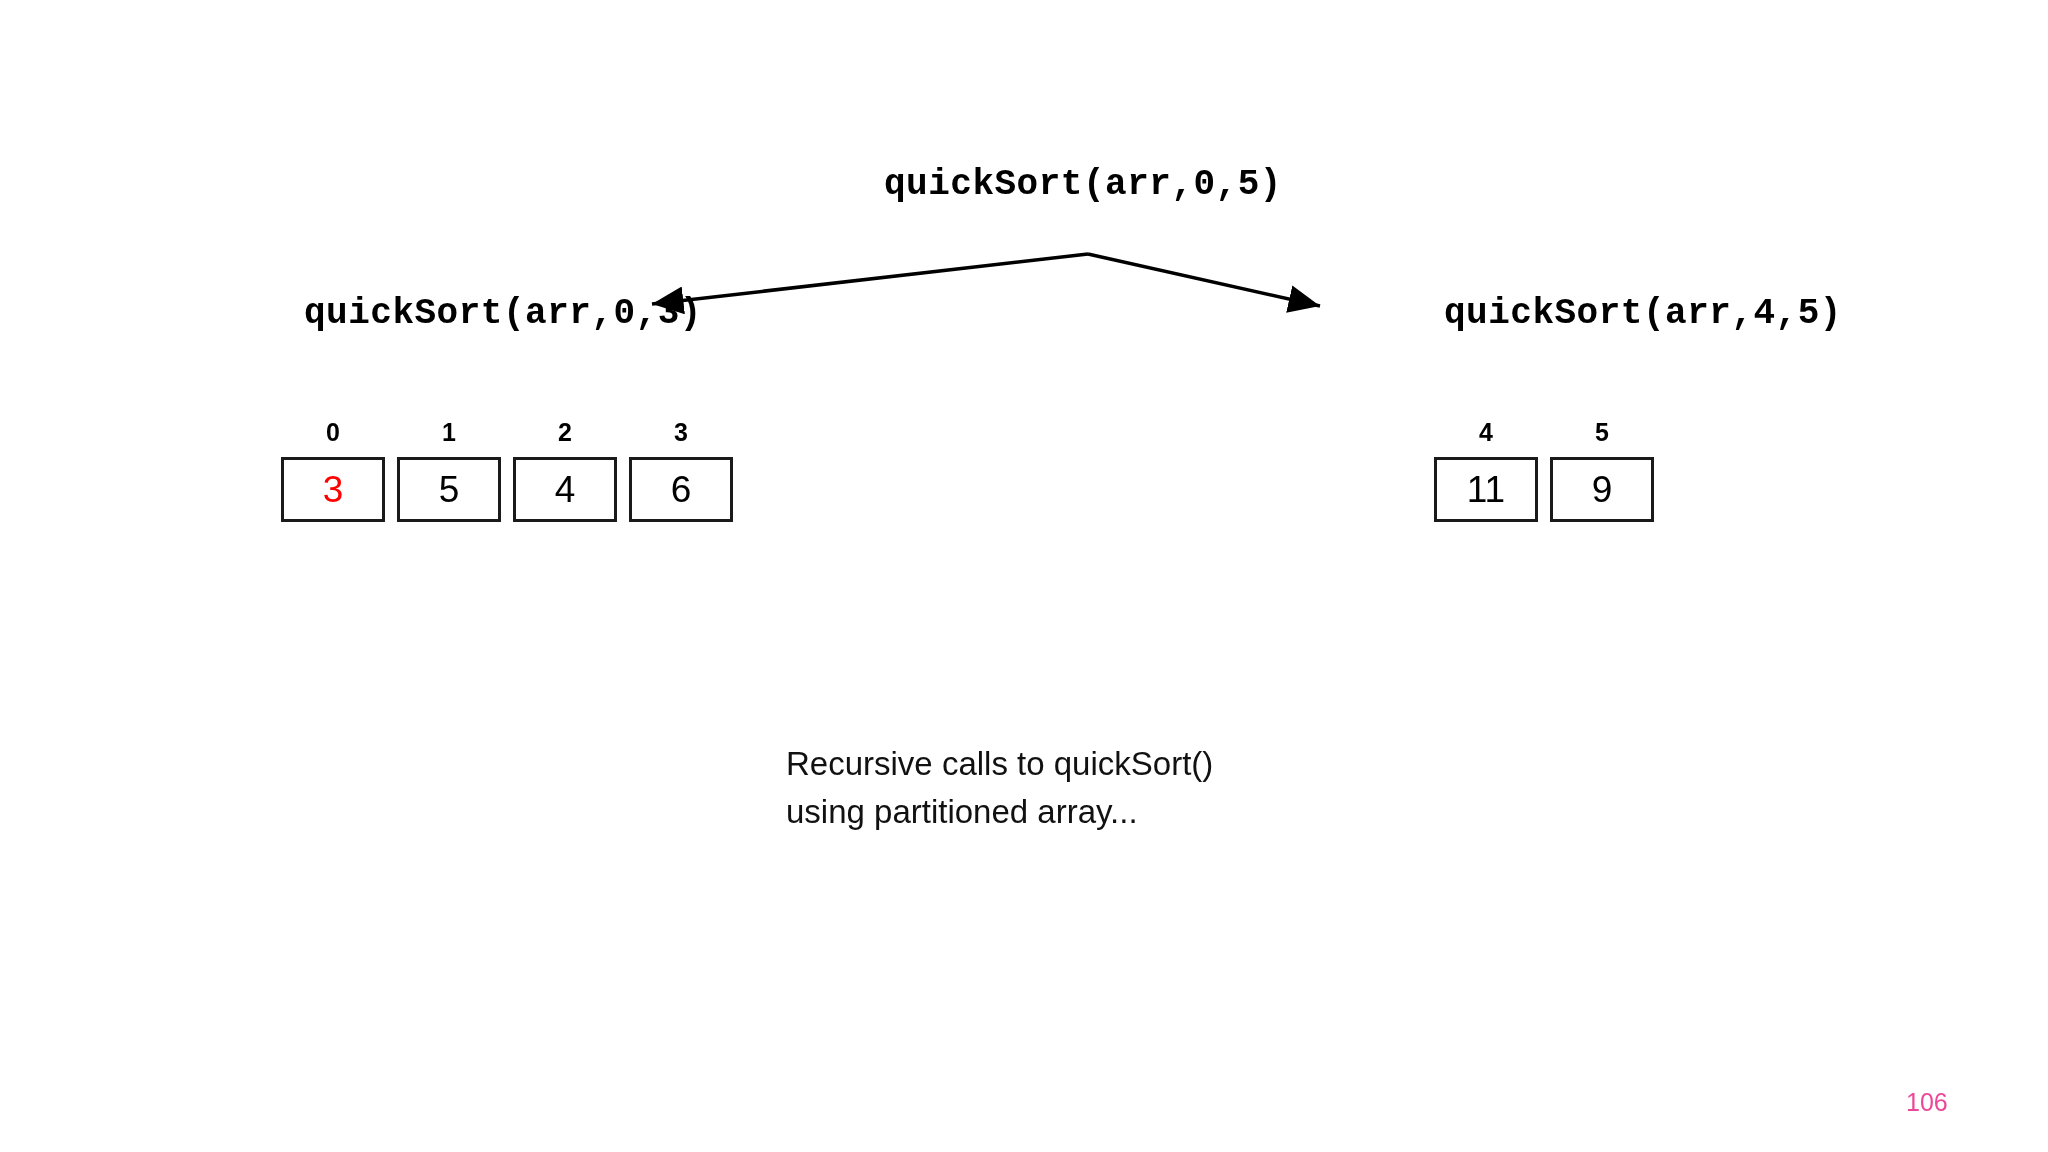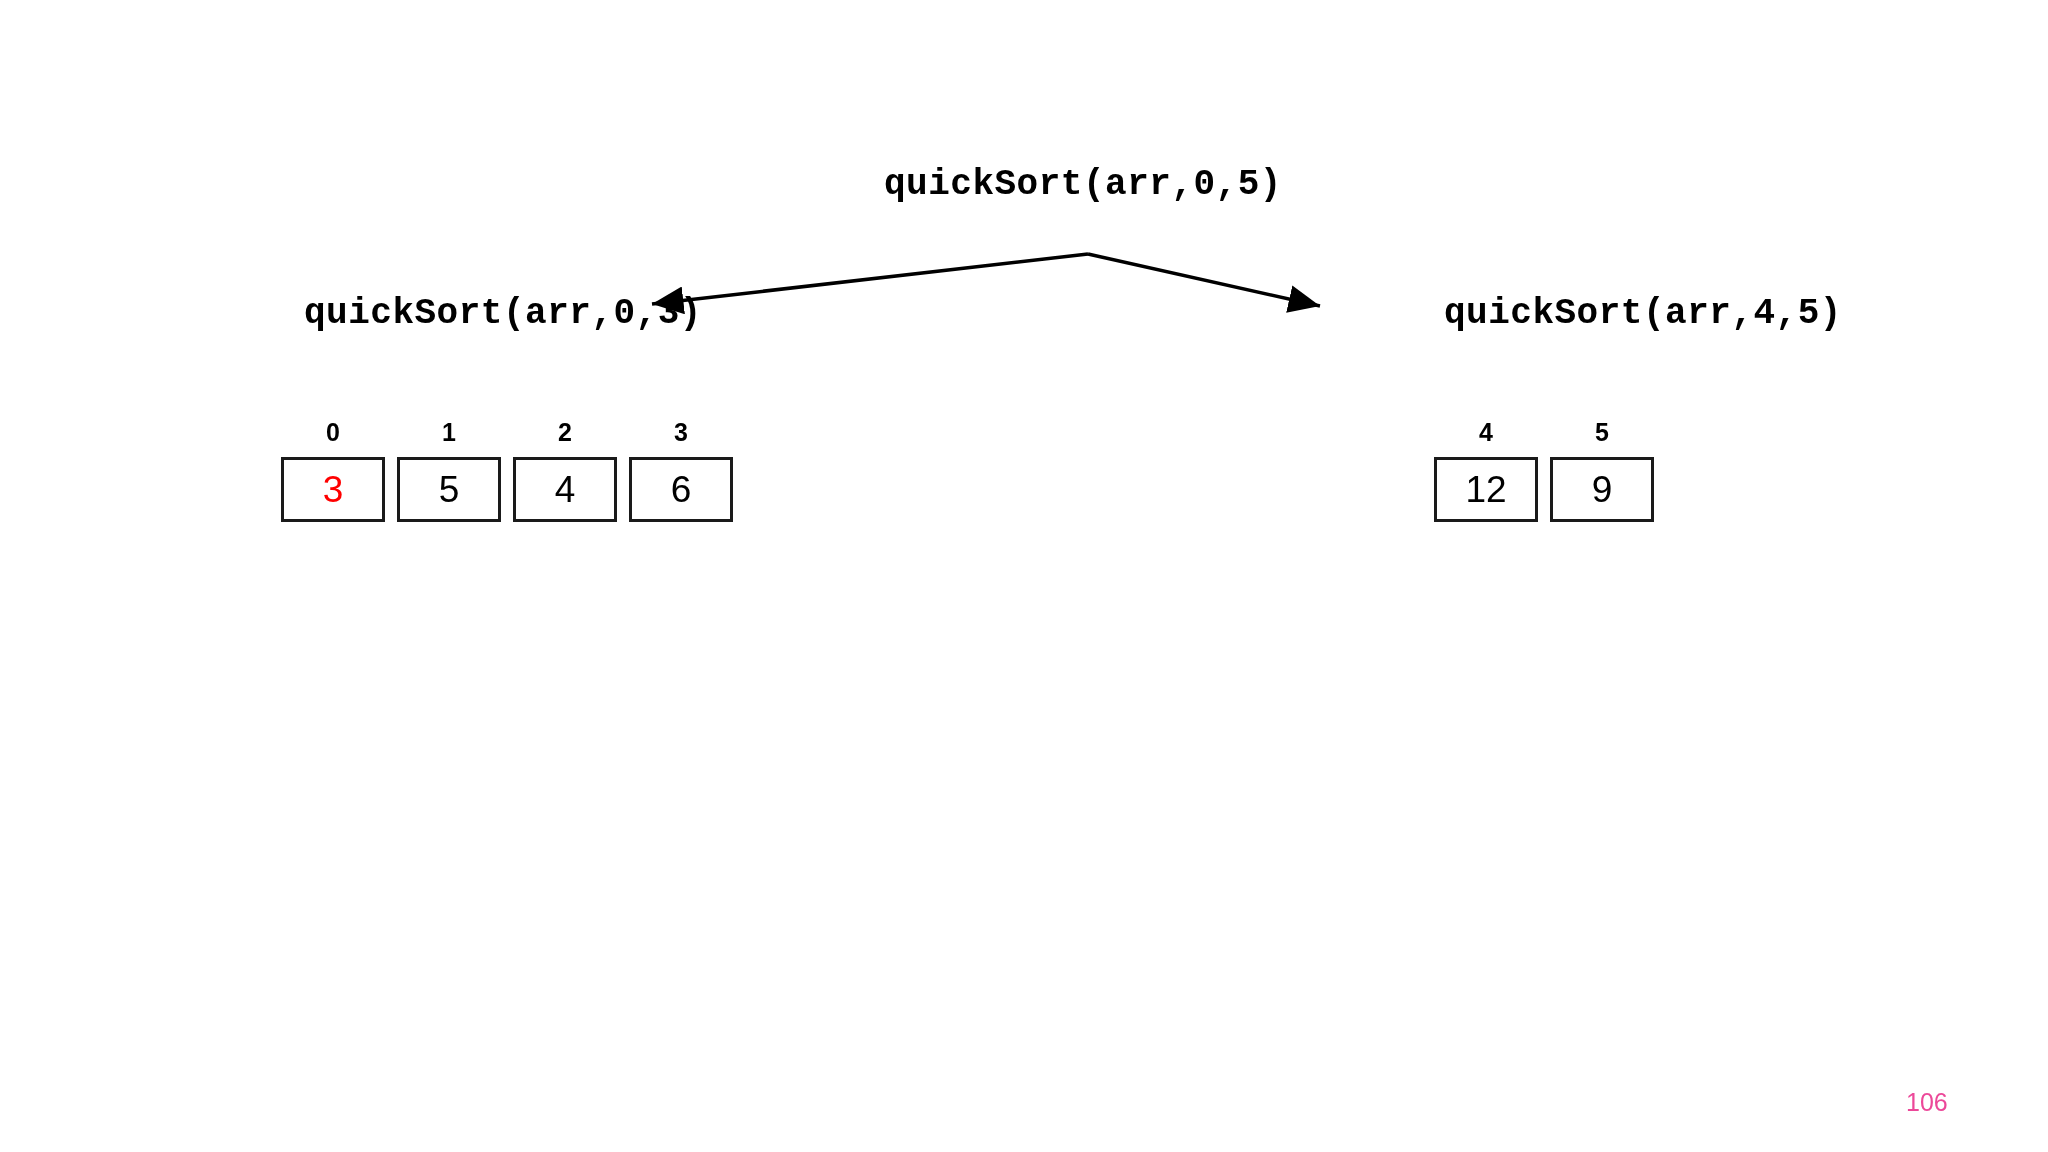--- a/index.html
+++ b/index.html
@@ -156,27 +156,31 @@
       <div class="cell-box">
         <span class="cell-value">6</span>
       </div>
     </div>
   </div>
 
   <div class="array-group" id="right-array">
     <div class="cell">
       <div class="cell-index">4</div>
       <div class="cell-box">
-        <span class="cell-value">12</span>
+        <span class="cell-value">11</span>
       </div>
     </div>
     <div class="cell">
       <div class="cell-index">5</div>
       <div class="cell-box">
         <span class="cell-value">9</span>
       </div>
     </div>
   </div>
 
+  <div id="caption">
+    <div>Recursive calls to quickSort()</div>
+    <div>using partitioned array...</div>
+  </div>
 
   <div id="page-number">106</div>
 
 </div>
 
 </body></html>

